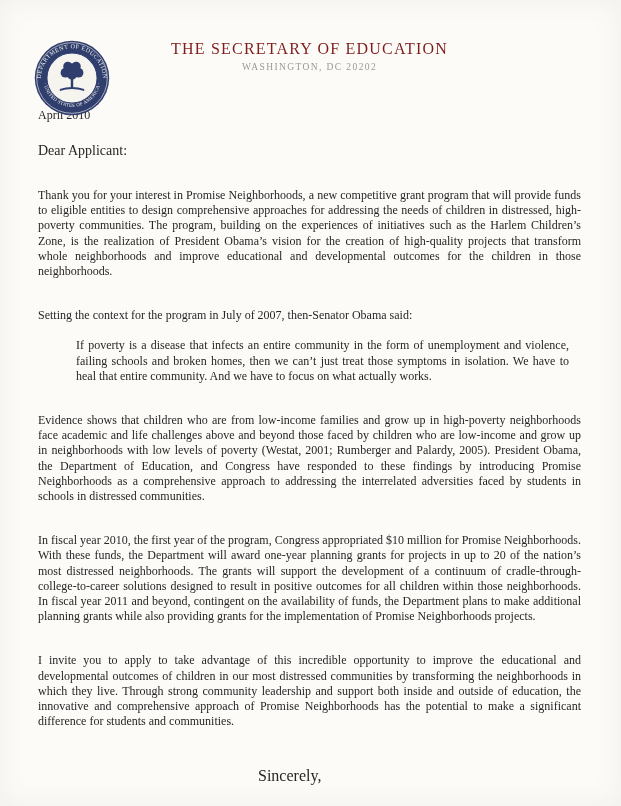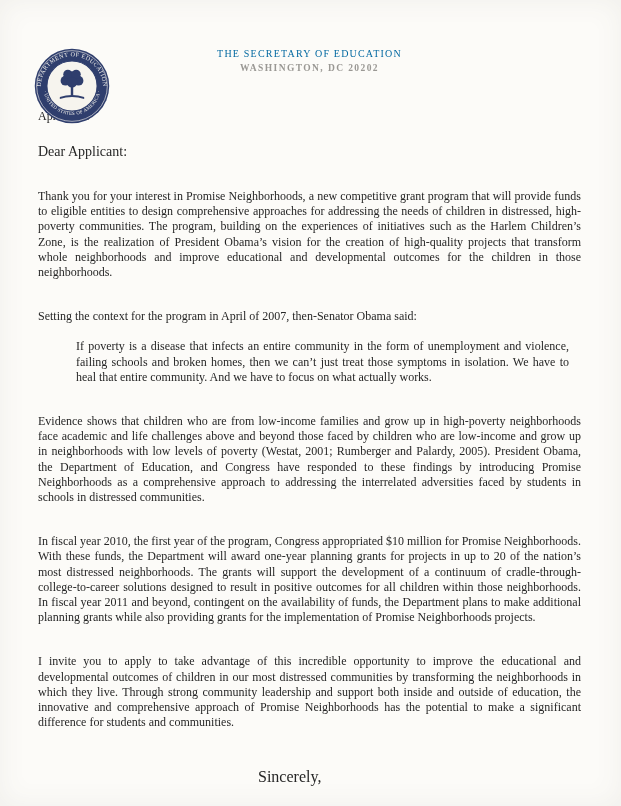--- a/index.html
+++ b/index.html
@@ -14,31 +14,30 @@
     background: #fcfbf8;
     color: #262626;
     padding: 28px 40px 20px 38px;
     overflow: hidden;
     box-shadow: inset 0 0 28px rgba(90,85,70,0.07);
   }
 
   .letterhead { position: relative; text-align: center; }
   .seal { position: absolute; left: -4px; top: 0px; width: 76px; height: 76px; }
   .lh-title {
-    font-size: 10px;
+    font-size: 16px;
     letter-spacing: 1.2px;
-    color: #0369a1;
-    margin-top: 20px;
+    color: #7f1d1d;
+    margin-top: 12px;
   }
   .lh-address {
     font-size: 9.5px;
     letter-spacing: 1.4px;
     color: #9a9894;
     margin-top: 4px;
-    font-weight: bold;
   }
 
   .date {
     text-align: left;
     font-size: 12px;
     margin-top: 36px;
   }
 
   .salutation {
     font-size: 14px;
@@ -106,21 +105,21 @@
       <div class="lh-address">WASHINGTON, DC 20202</div>
     </div>
   </header>
 
   <div class="date">April 2010</div>
 
   <div class="salutation">Dear Applicant:</div>
 
   <p class="body-para">Thank you for your interest in Promise Neighborhoods, a new competitive grant program that will provide funds to eligible entities to design comprehensive approaches for addressing the needs of children in distressed, high-poverty communities.  The program, building on the experiences of initiatives such as the Harlem Children’s Zone, is the realization of President Obama’s vision for the creation of high-quality projects that transform whole neighborhoods and improve educational and developmental outcomes for the children in those neighborhoods.</p>
 
-  <p class="body-para">Setting the context for the program in April of 2007, then-Senator Obama said:</p>
+  <p class="body-para">Setting the context for the program in July of 2007, then-Senator Obama said:</p>
 
   <blockquote class="quote">If poverty is a disease that infects an entire community in the form of unemployment and violence, failing schools and broken homes, then we can’t just treat those symptoms in isolation. We have to heal that entire community. And we have to focus on what actually works.</blockquote>
 
   <p class="body-para">Evidence shows that children who are from low-income families and grow up in high-poverty neighborhoods face academic and life challenges above and beyond those faced by children who are low-income and grow up in neighborhoods with low levels of poverty (Westat, 2001; Rumberger and Palardy, 2005).  President Obama, the Department of Education, and Congress have responded to these findings by introducing Promise Neighborhoods as a comprehensive approach to addressing the interrelated adversities faced by students in schools in distressed communities.</p>
 
   <p class="body-para">In fiscal year 2010, the first year of the program, Congress appropriated $10 million for Promise Neighborhoods.  With these funds, the Department will award one-year planning grants for projects in up to 20 of the nation’s most distressed neighborhoods.  The grants will support the development of a continuum of cradle-through-college-to-career solutions designed to result in positive outcomes for all children within those neighborhoods.  In fiscal year 2011 and beyond, contingent on the availability of funds, the Department plans to make additional planning grants while also providing grants for the implementation of Promise Neighborhoods projects.</p>
 
   <p class="body-para">I invite you to apply to take advantage of this incredible opportunity to improve the educational and developmental outcomes of children in our most distressed communities by transforming the neighborhoods in which they live.  Through strong community leadership and support both inside and outside of education, the innovative and comprehensive approach of Promise Neighborhoods has the potential to make a significant difference for students and communities.</p>
 
   <div class="closing">

